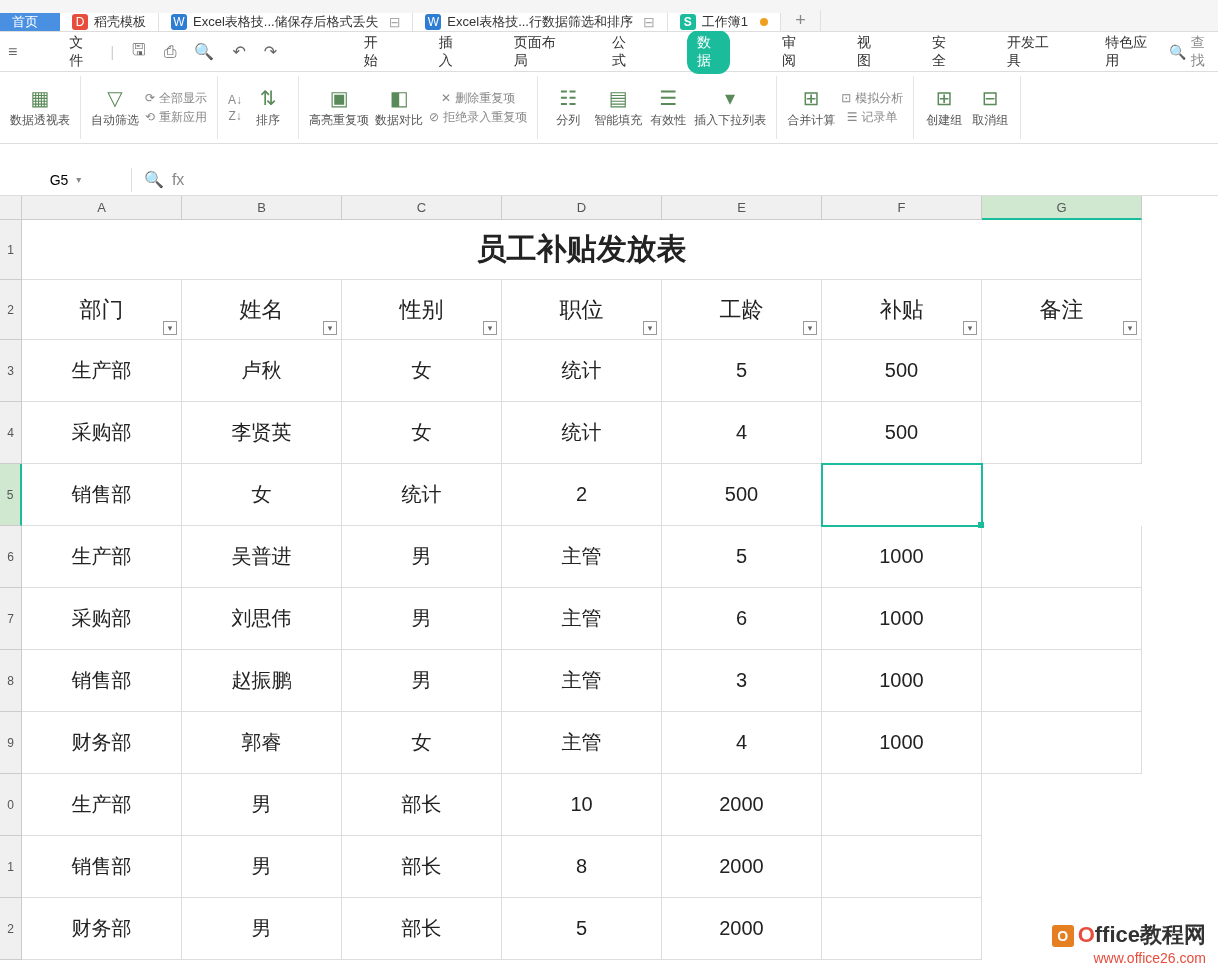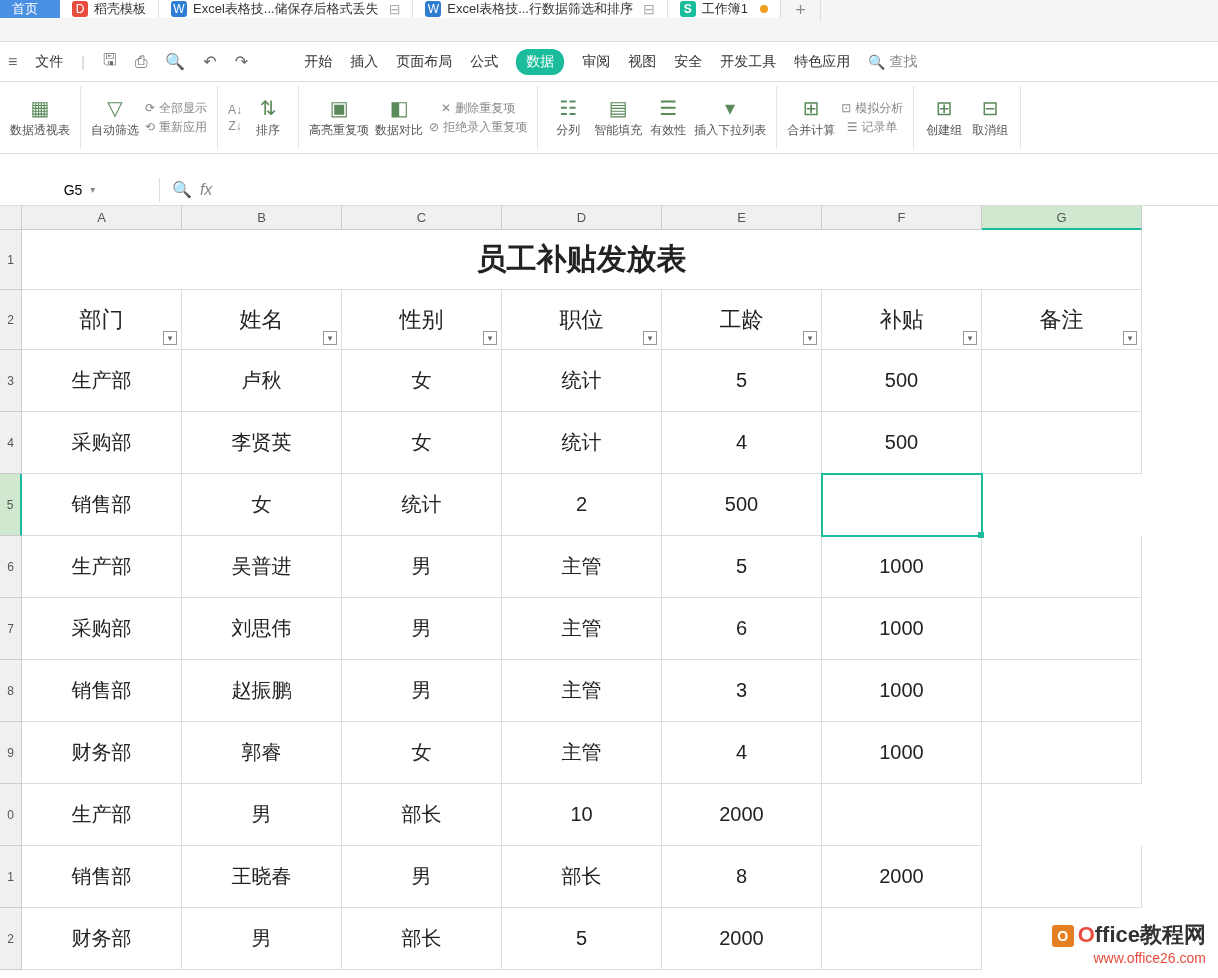--- a/index.html
+++ b/index.html
@@ -1,45 +1,45 @@
 <!DOCTYPE html>
 <html><head>
 <meta charset="utf-8">
 <style>
 * { margin:0; padding:0; box-sizing:border-box; font-family:"Microsoft YaHei",sans-serif; }
 body { background:#fff; width:1218px; height:978px; overflow:hidden; position:relative; }
 
-.tabbar { display:flex; height:42px; background:#f5f5f5; border-bottom:1px solid #ddd; align-items:flex-start; }
+.tabbar { display:flex; height:32px; background:#f5f5f5; border-bottom:1px solid #ddd; align-items:flex-end; }
 .tab { display:flex; align-items:center; gap:6px; padding:0 12px; border-right:1px solid #e0e0e0; font-size:13px; color:#333; background:#fff; cursor:pointer; position:relative; min-width:60px; }
 .tab.home { background:#4a90e2; color:#fff; border-right:none; }
 .tab .ico { width:16px; height:16px; display:inline-flex; align-items:center; justify-content:center; font-size:12px; border-radius:3px; color:#fff; }
 .ico.red { background:#e74c3c; }
 .ico.blue { background:#2d7dd2; }
 .ico.green { background:#1abc9c; color:#fff; font-weight:bold; }
 .tab .close { color:#aaa; font-size:14px; margin-left:4px; }
 .tab.active { background:#fff; }
 .tab .dot { width:8px; height:8px; border-radius:50%; background:#f0a020; margin-left:6px; }
 .tab.newtab { background:#f5f5f5; justify-content:center; font-size:18px; color:#888; min-width:40px; }
 
 .menubar { display:flex; align-items:center; height:40px; border-bottom:1px solid #ddd; padding:0 8px; gap:18px; font-size:14px; color:#333; }
-.menubar .mitem { cursor:pointer; }
+.menubar .mitem { cursor:pointer;margin-left:34px; }
 .menubar .active { background:#1abc9c; color:#fff; padding:4px 10px; border-radius:12px; }
 .menubar .iconbtn { color:#666; font-size:16px; }
 .menubar .sep { color:#ccc; }
 .searchbox { display:flex; align-items:center; gap:4px; color:#888; }
 
 .ribbon { display:flex; height:72px; border-bottom:1px solid #ddd; padding:4px 0; }
 .rgroup { display:flex; flex-direction:row; align-items:center; padding:0 10px; border-right:1px solid #e5e5e5; gap:6px; }
 .rbtn { display:flex; flex-direction:column; align-items:center; justify-content:center; gap:2px; font-size:12px; color:#555; cursor:pointer; min-width:40px; }
 .rbtn .ricon { font-size:20px; color:#5a8a5a; }
 .rbtn.small { flex-direction:row; font-size:12px; gap:4px; color:#888; min-width:auto; }
 .rcol { display:flex; flex-direction:column; gap:2px; }
 
 .namebox { display:flex; align-items:center; height:32px; border-bottom:1px solid #ddd; margin-top:20px; }
-.namebox .cellname { width:160px; text-align:center; font-size:14px; border-right:1px solid #ddd; padding:4px; display:flex; align-items:center; justify-content:center; gap:8px; }
+.namebox .cellname { width:132px; text-align:center; font-size:14px; border-right:1px solid #ddd; padding:4px; display:flex; align-items:center; justify-content:center; gap:8px; }
 .namebox .dd { color:#888; font-size:10px; }
 .namebox .fx { padding:0 12px; color:#888; display:flex; gap:8px; align-items:center; }
 .namebox input { border:none; flex:1; font-size:14px; padding:4px; outline:none; }
 
 .sheet { position:relative; }
 .colheads { display:flex; height:24px; }
 .corner { width:22px; background:#f0f0f0; border-right:1px solid #ccc; border-bottom:1px solid #ccc; }
 .ch { flex:0 0 160px; background:#f0f0f0; border-right:1px solid #ccc; border-bottom:1px solid #ccc; text-align:center; font-size:13px; color:#555; line-height:24px; }
 .ch.sel { background:#d0e8d0; border-bottom:2px solid #1abc9c; }
 
@@ -219,21 +219,21 @@
   </div>
 </div>
 
 <div class="namebox">
   <div class="cellname">
     <span>G5</span>
     <span class="dd">▾</span>
   </div>
   <div class="fx">
     <span>🔍</span>
-    <span style="font-style:italic">fx</span>
+    <span style="">fx</span>
   </div>
   <input type="text" style="">
 </div>
 
 <div class="sheet">
   <div class="colheads">
     <div class="corner"></div>
     <div class="ch">A</div>
     <div class="ch">B</div>
     <div class="ch">C</div>
@@ -355,21 +355,20 @@
         <div class="cell">生产部</div>
         <div class="cell">男</div>
         <div class="cell">部长</div>
         <div class="cell" style="font-family: Liberation Sans, sans-serif;">10</div>
         <div class="cell" style="font-family: Arial, sans-serif;">2000</div>
         <div class="cell" style="font-family: Arial, sans-serif;"></div>
       </div>
       <div class="row rd">
         <div class="rh">1</div>
         <div class="cell">销售部</div>
-        <div class="cell">王晓春</div>
         <div class="cell">男</div>
         <div class="cell">部长</div>
         <div class="cell" style="font-family: Arial, sans-serif;">8</div>
         <div class="cell" style="font-family: Arial, sans-serif;">2000</div>
         <div class="cell" style="font-family: Arial, sans-serif;"></div>
       </div>
       <div class="row rd">
         <div class="rh">2</div>
         <div class="cell">财务部</div>
         <div class="cell">男</div>

